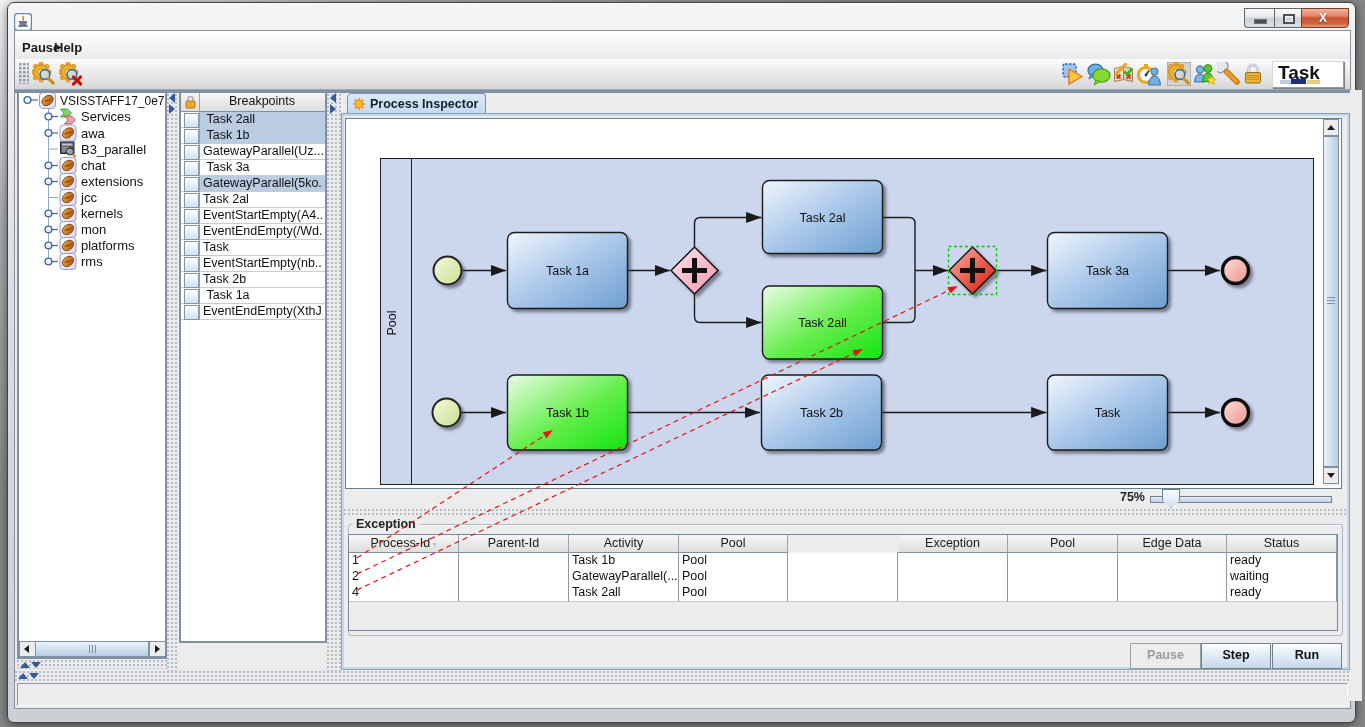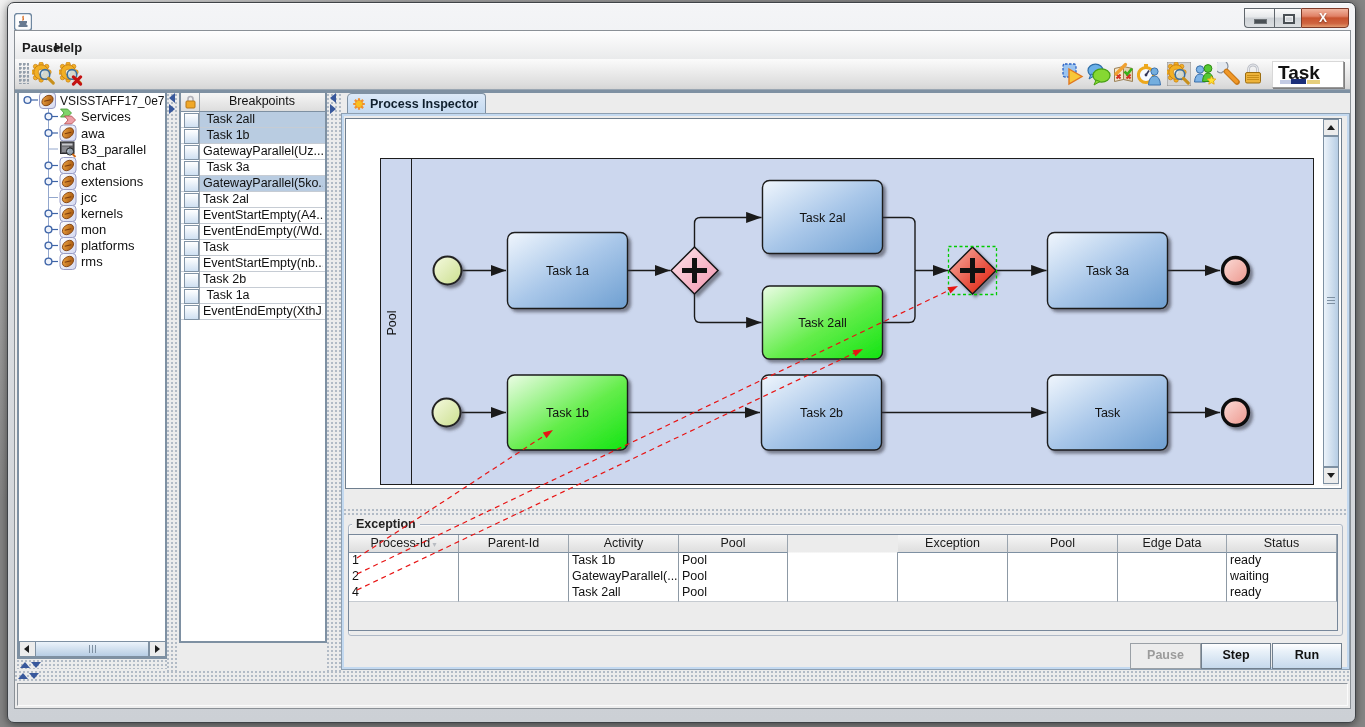--- a/index.html
+++ b/index.html
@@ -388,21 +388,21 @@
               </div>
 </div>
         <div style="position:absolute;left:18px;top:20px;width:1px;height:208px;background:#9aa4ae;"></div>
       </div>
 
       <div class="dots abs" style="left:312px;top:59px;width:14px;height:581px;">
         <div class="tri-l" style="left:3px;top:3px;"></div>
             <div class="tri-r" style="left:3px;top:14px;"></div>
       </div>
 
-      <div class="abs" style="left:326px;top:59px;width:1009px;height:611px;background:#ececec;" id="rightpanel">
+      <div class="abs" style="left:326px;top:59px;width:1009px;height:611px;background:#ececec;padding-left:12px;" id="rightpanel">
         <div id="tab" style="position:absolute;left:6px;top:3px;width:137px;height:20px;background:linear-gradient(#dce9f8,#c3d9f0);border:1px solid #7e90a2;border-bottom:none;border-radius:5px 4px 0 0;">
           <svg width="14" height="14" viewBox="0 0 14 14" style="position:absolute;left:4px;top:3px">
             <circle cx="7" cy="7" r="4.2" fill="#f8c020"></circle>
             <g stroke="#f09030" stroke-width="2.2">
               <path d="M7 1.2 V4 M7 10 v2.8 M1.2 7 H4 M10 7 h2.8 M2.9 2.9 L4.9 4.9 M9.1 9.1 l2 2 M11.1 2.9 L9.1 4.9 M4.9 9.1 l-2 2"></path>
             </g>
           </svg>
           <div style="position:absolute;left:22px;top:3px;font-size:12.5px;font-weight:bold;color:#10202e;">Process Inspector</div>
         </div>
         <div id="tabcontent" style="position:absolute;left:0;top:23px;width:1007px;height:555px;border:1px solid #8ea0b2;background:#ececec;box-shadow:inset 0 0 0 2px #c3d9f0;">
@@ -492,20 +492,25 @@
                     <div style="position:absolute;left:3px;top:160px;width:8px;height:1px;background:#7e90a2;"></div>
                     <div style="position:absolute;left:3px;top:163px;width:8px;height:1px;background:#7e90a2;"></div>
                     <div style="position:absolute;left:3px;top:166px;width:8px;height:1px;background:#7e90a2;"></div>
                   </div>
                   <div class="sbtn" style="left:0;top:348px;width:14px;height:15px;">
                     <div style="position:absolute;left:3px;top:5px;width:0;height:0;border-left:4px solid transparent;border-right:4px solid transparent;border-top:5px solid #1c1c1c;"></div>
                   </div>
 </div>
           </div>
 
+          <div style="position:absolute;left:3px;top:374px;width:996px;height:20px;">
+            <div style="position:absolute;left:766px;top:2px;width:34px;text-align:right;font-size:12.5px;font-weight:bold;color:#222;">75%</div>
+            <div style="position:absolute;left:805px;top:8px;width:180px;height:5px;border:1px solid #72808e;background:linear-gradient(#e6eef7,#bdd2e7);"></div>
+            <div style="position:absolute;left:817px;top:1px;width:16px;height:17px;background:linear-gradient(#fdfdfd,#cfdfee);border:1px solid #5a85ad;clip-path:polygon(0 0,100% 0,100% 60%,50% 100%,0 60%);"></div>
+          </div>
 
           <div class="dots" style="position:absolute;left:2px;top:395px;width:1003px;height:8px;"></div>
 
           <div id="processes" style="position:absolute;left:3px;top:403px;width:1001px;height:122px;">
             <div style="position:absolute;left:3px;top:7px;width:993px;height:110px;border:1px solid #aeb8c6;border-radius:3px;box-shadow:inset 1px 1px 0 #fafafa;"></div>
             <div style="position:absolute;left:7px;top:0px;background:#ececec;padding:0 4px;font-size:12.5px;font-weight:bold;color:#222;">Exception</div>
             <div id="ptable" style="position:absolute;left:3px;top:17px;width:988px;height:95px;border:1px solid #77879a;background:#ececec;">
 <div class="th" style="left:0px;top:0;width:109px;">Process-Id<span style="color:#b8bcc2;font-size:8px;"> ▾</span></div>
 <div class="th" style="left:110px;top:0;width:109px;">Parent-Id</div>
 <div class="th" style="left:220px;top:0;width:109px;">Activity</div>

